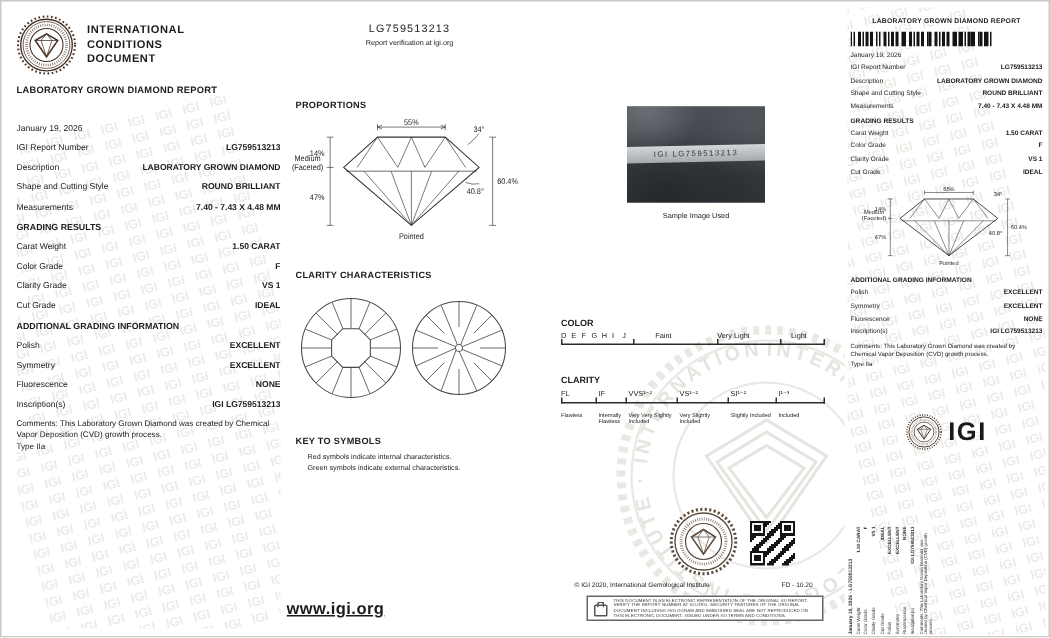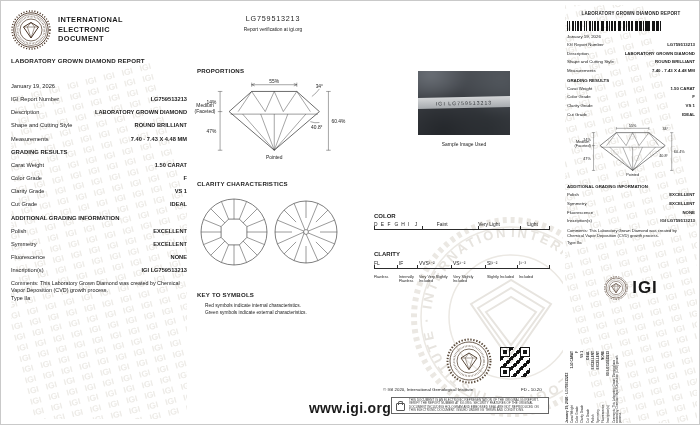--- a/index.html
+++ b/index.html
@@ -56,21 +56,21 @@
   .ngrid{display:grid;grid-template-columns:25px 20px 34px 34px 32px 31px;font-size:3.7px;line-height:4.2px;margin-top:2px;padding-right:2px;}
   .ngrid span{padding-right:4px;}
   .stamp{position:absolute;left:255px;top:331px;}
   .qr{position:absolute;left:309px;top:340px;}
   .copyright{position:absolute;left:192px;top:380px;font-size:4.4px;}
   .fdcode{position:absolute;left:330px;top:380px;font-size:4.4px;}
   .discl{position:absolute;left:200px;top:390px;width:158px;height:17px;border:.8px solid #666;background:#fff;display:flex;align-items:center;padding:1px 3px;box-sizing:border-box;}
   .lock{flex:none;width:7px;height:5.5px;border:.9px solid #555;border-radius:1px;position:relative;margin:3px 4px 0 1px;}
   .lock:before{content:'';position:absolute;left:1px;top:-3.6px;width:2.6px;height:3.4px;border:.9px solid #555;border-bottom:none;border-radius:2px 2px 0 0;}
   .discl .txt{font-size:2.9px;line-height:3.5px;color:#333;letter-spacing:.1px;}
-  .website{position:absolute;left:0;top:393px;width:200px;text-align:right;font-weight:bold;font-size:14px;letter-spacing:.3px;}
+  .website{position:absolute;left:0;top:393px;width:200px;text-align:left;font-weight:bold;font-size:11px;letter-spacing:.3px;text-decoration:underline;}
   .bigwm{position:absolute;left:215px;top:205px;z-index:0;}
   
   .stub-title{margin-top:6px;text-align:center;font-weight:bold;font-size:4.5px;letter-spacing:.2px;}
   .barcode{margin:5px 2px 0 2px;height:10px;display:flex;align-items:stretch;overflow:hidden;}
   .barcode i{display:block;background:#141414;flex:none;}
   .stub-body{padding:0 2px;}
   .stub-body .date{margin-top:3px;font-size:4.4px;}
   .stub-body .row{font-size:4.35px;line-height:4.6px;margin-bottom:4.1px;}
   .stub-body .rows{margin-top:4px;}
   .stub-body .sec-h{font-size:4.4px;margin:0 0 4px 0;}
@@ -100,21 +100,21 @@
           <circle cx="20" cy="20" r="19" fill="none" stroke="#463021" stroke-width="1.4" stroke-dasharray="1.1 1.7"></circle>
           <circle cx="20" cy="20" r="17.2" fill="none" stroke="#463021" stroke-width=".9"></circle>
           <circle cx="20" cy="20" r="15.6" fill="none" stroke="#463021" stroke-width=".5"></circle>
           <circle cx="20" cy="20" r="13.4" fill="none" stroke="#463021" stroke-width="1.7" stroke-dasharray=".5 1" opacity=".75"></circle>
           <circle cx="20" cy="20" r="11" fill="none" stroke="#463021" stroke-width=".7"></circle>
           <path d="M12.5 17 L20 12.5 L27.5 17 L20 28 Z" fill="none" stroke="#463021" stroke-width="1"></path>
           <path d="M12.5 17 H27.5 M20 12.5 L16.4 17 L20 28 M20 12.5 L23.6 17 L20 28" fill="none" stroke="#463021" stroke-width=".5"></path>
         </svg>
         <div class="org">
           <div>INTERNATIONAL</div>
-          <div>ELECTRONIC</div>
+          <div>CONDITIONS</div>
           <div>DOCUMENT</div>
         </div>
       </div>
       <div class="doc-title">LABORATORY GROWN DIAMOND REPORT</div>
       <div class="date">January 19, 2026</div>
       <div class="rows">
           <div class="row">
             <span class="lbl">IGI Report Number</span>
             <span class="val">LG759513213</span>
           </div>

